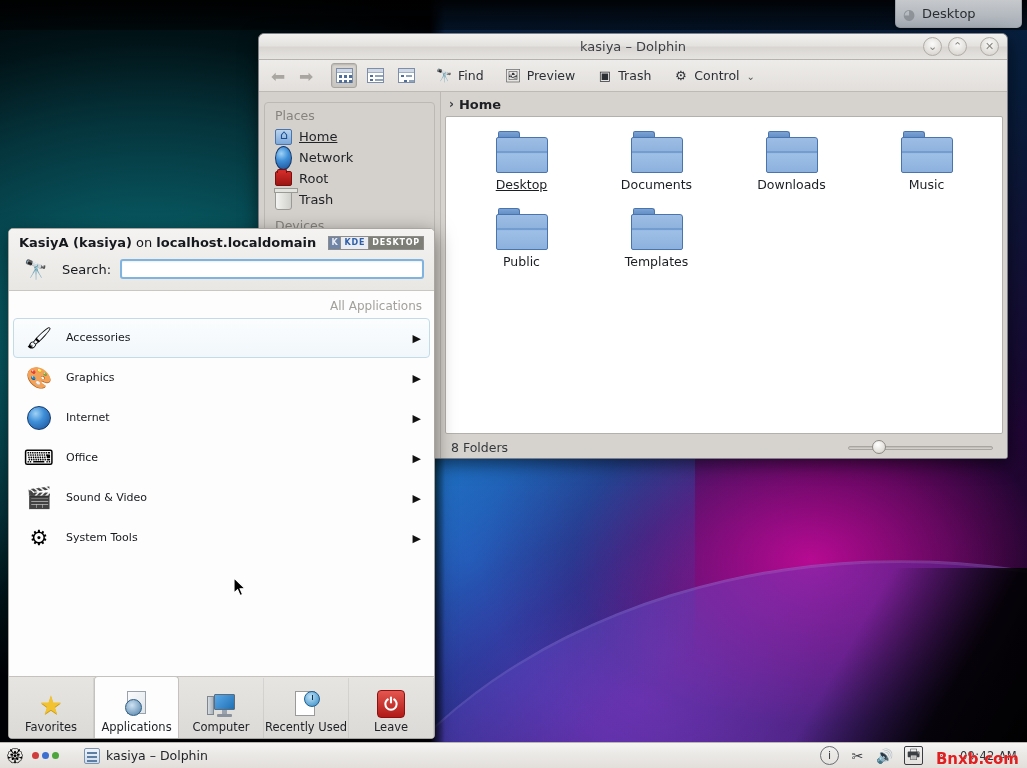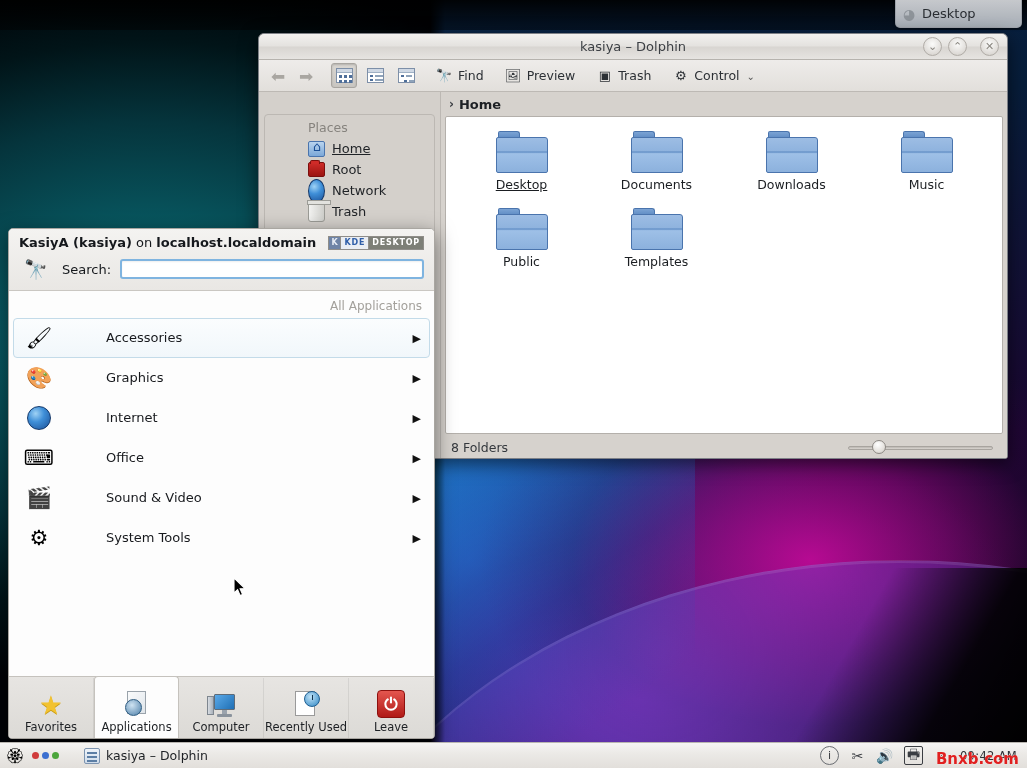--- a/index.html
+++ b/index.html
@@ -142,23 +142,23 @@
 
   .dolphin-body{ display:flex; height:calc(426px - 26px - 32px); }
   .places{
     width:182px;
     background:#d4d0cb;
     border-right:1px solid #bcb8b3;
     padding:6px 0 0 0;
     position:relative;
   }
   .places-inner{
-    margin:16px 5px; background:#d4d0cb;
+    margin:4px 5px; background:#d4d0cb;
     border:1px solid #bcb8b3; border-radius:4px;
-    height:135px; overflow:hidden; position:relative;padding-left:33px;
+    height:135px; overflow:hidden; position:relative;
   }
   .pl-head{ font-size:12.5px; color:#86837e; padding:5px 8px 3px 10px; }
   .pl-item{
     display:flex; align-items:center; gap:7px;
     padding:2px 8px 2px 10px; font-size:13px; color:#1f2226;
   }
   .pl-item .pl-label.current{ text-decoration:underline; }
   .pl-ico{ width:17px; height:17px; display:flex; align-items:center; justify-content:center; }
 
   .content-col{ flex:1; display:flex; flex-direction:column; background:#d6d2cd; }
@@ -259,21 +259,21 @@
     display:flex; align-items:center; gap:12px;
     height:40px; padding:0 8px 0 10px;
     border:1px solid transparent; border-radius:4px;
   }
   .ko-row.selected{
     border:1px solid #c3dbe9;
     background: linear-gradient(to bottom,#fbfdfe,#f1f7fb);
   }
   .ko-ico{ width:30px; height:30px; display:flex; align-items:center; justify-content:center; font-size:21px; }
   .ko-text{ flex:1; display:flex; flex-direction:column; justify-content:center; }
-  .ko-title{ font-size:13px; color:#17191d; line-height:1.15;margin-left:40px; }
+  .ko-title{ font-size:11px; color:#17191d; line-height:1.15; }
   .ko-sub{ font-size:11.5px; color:#8d8a85; line-height:1.2; }
   .ko-caret{ color:#111; font-size:11px; }
 
   .ko-tabs{
     height:62px; display:flex; align-items:flex-end;
     background: linear-gradient(to bottom,#e7e5e2,#dcdad6);
     border-top:1px solid #c5c2bd;
   }
   .ko-tab{
     width:85px; height:60px;
@@ -436,29 +436,29 @@
         <div class="pl-head">Places</div>
 
         <div class="pl-item">
           <span class="pl-ico">
               <span class="i-homefolder"></span>
             </span>
           <span class="pl-label current">Home</span>
         </div>
         <div class="pl-item">
           <span class="pl-ico">
+              <span class="i-globe"></span>
+            </span>
+          <span class="pl-label">Network</span>
+        </div>
+        <div class="pl-item">
+          <span class="pl-ico">
               <span class="i-redfolder"></span>
             </span>
           <span class="pl-label">Root</span>
-        </div>
-        <div class="pl-item">
-          <span class="pl-ico">
-              <span class="i-globe"></span>
-            </span>
-          <span class="pl-label">Network</span>
         </div>
         <div class="pl-item">
           <span class="pl-ico">
               <span class="i-trash"></span>
             </span>
           <span class="pl-label">Trash</span>
         </div>
 
         <div class="pl-head" style="padding-top:8px;">Devices</div>
       </div>

